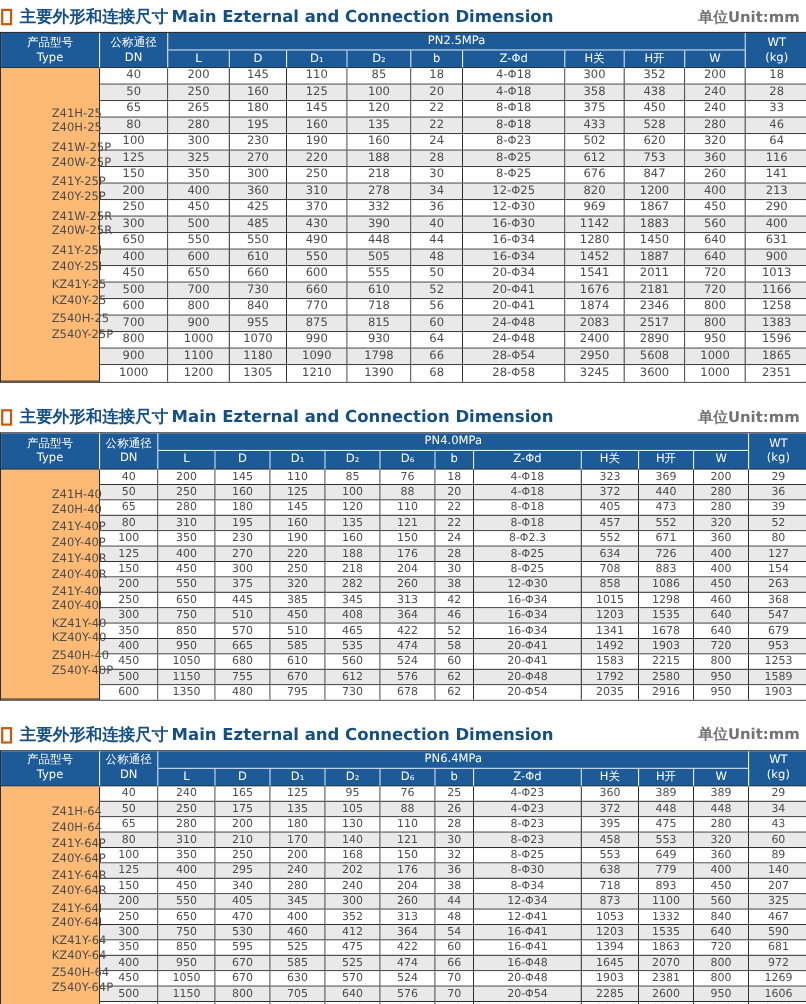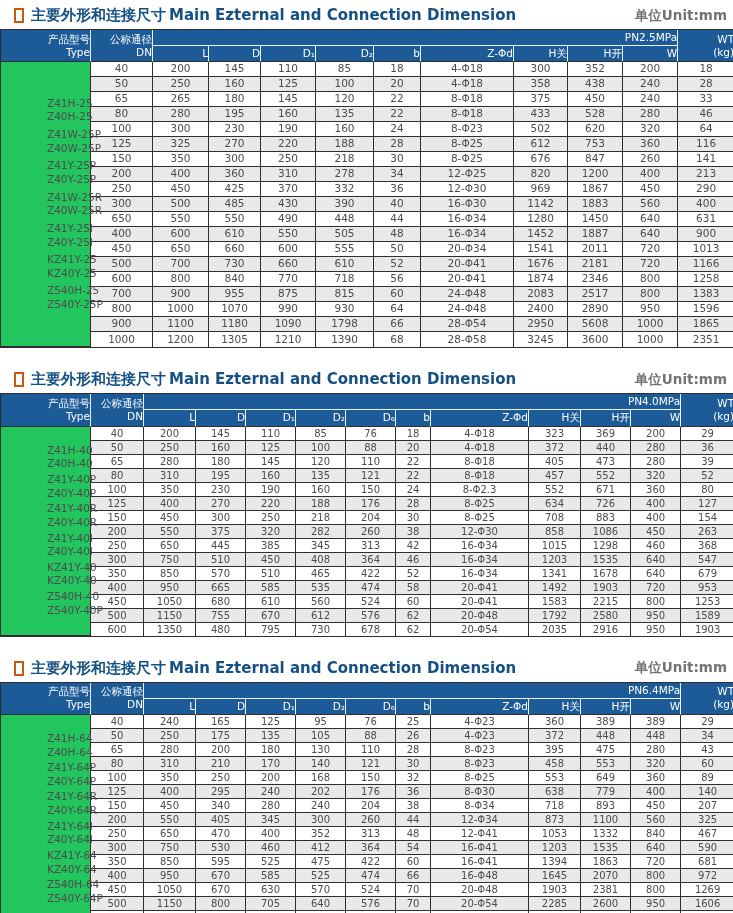--- a/index.html
+++ b/index.html
@@ -3,45 +3,45 @@
 <meta charset="utf-8">
 <style>
   * { box-sizing: border-box; }
   html, body { margin:0; padding:0; background:#ffffff; }
   body { width:733px; font-family:"DejaVu Sans","Liberation Sans",sans-serif; }
   .page { width:733px; padding:4px 0 8px 0; }
 
   .section { margin-top:22px; }
   .section:first-child { margin-top:2px; }
 
-  .section-header { display:flex; align-items:center; padding:0 3px 4px 14px; }
+  .section-header { display:flex; align-items:center; padding:0 3px 4px 1px; }
   .sq-icon { width:10px; height:15px; border:2px solid #c65911; margin-right:7px; flex:0 0 auto; }
   .section-title { margin:0; font-size:15px; font-weight:bold; color:#155084; white-space:nowrap; }
   .section-title span { margin-right:3px; }
   .unit-label { margin-left:auto; font-size:13.5px; font-weight:bold; color:#737373; padding-right:3px; white-space:nowrap; }
 
   .tbl-wrap { border:1px solid #2e2e2e; }
   table { border-collapse:separate; border-spacing:0; width:100%; table-layout:fixed; }
 
   thead th { background:#1c5b97; color:#ffffff; font-weight:normal; font-size:10.5px;
              padding:1px 0; border-right:1px solid #eaf2f9; border-bottom:1px solid #eaf2f9;
-             line-height:1.25; text-align:right; }
+             line-height:1.25; text-align:center; }
   thead tr:first-child th:last-child { border-right:none; }
   thead th.th-stack { border-bottom:1px solid #2e2e2e; }
   thead th.th-dim { border-bottom:1px solid #2e2e2e; }
   thead th.th-stack div { line-height:1.25; }
 
   tbody td { border-right:1px solid #2e2e2e; border-bottom:1px solid #2e2e2e;
              text-align:center; font-size:10.5px; color:#4c4c4c; padding:0;
              background:#ffffff; line-height:1.3; }
   tbody tr.alt td { background:#e9e9e9; }
   tbody td:last-child { border-right:none; }
   tbody tr:last-child td { border-bottom:none; }
 
-  td.type-cell { background:#22c55e; vertical-align:middle;padding-left:46px; }
+  td.type-cell { background:#fdba74; vertical-align:middle;padding-left:46px; }
   .type-stack { width:100%; }
   .type-group { margin:4px 0; }
   .sec1 .type-group, .sec2 .type-group { margin:2px 0; }
   .type-label { font-size:10.5px; color:#4c4c4c; line-height:1.3; text-align:center; white-space:nowrap; }
 
   .sec0 tbody td { height:15px; }
   .sec1 tbody td, .sec2 tbody td { height:13px; font-size:10px; }
 </style>
 </head>
 <body>

